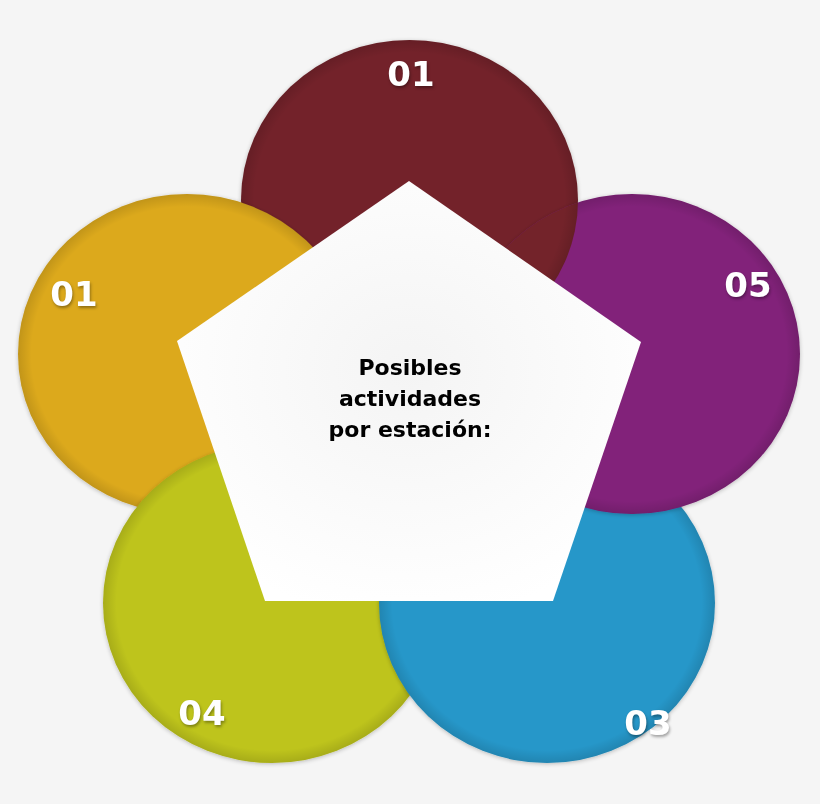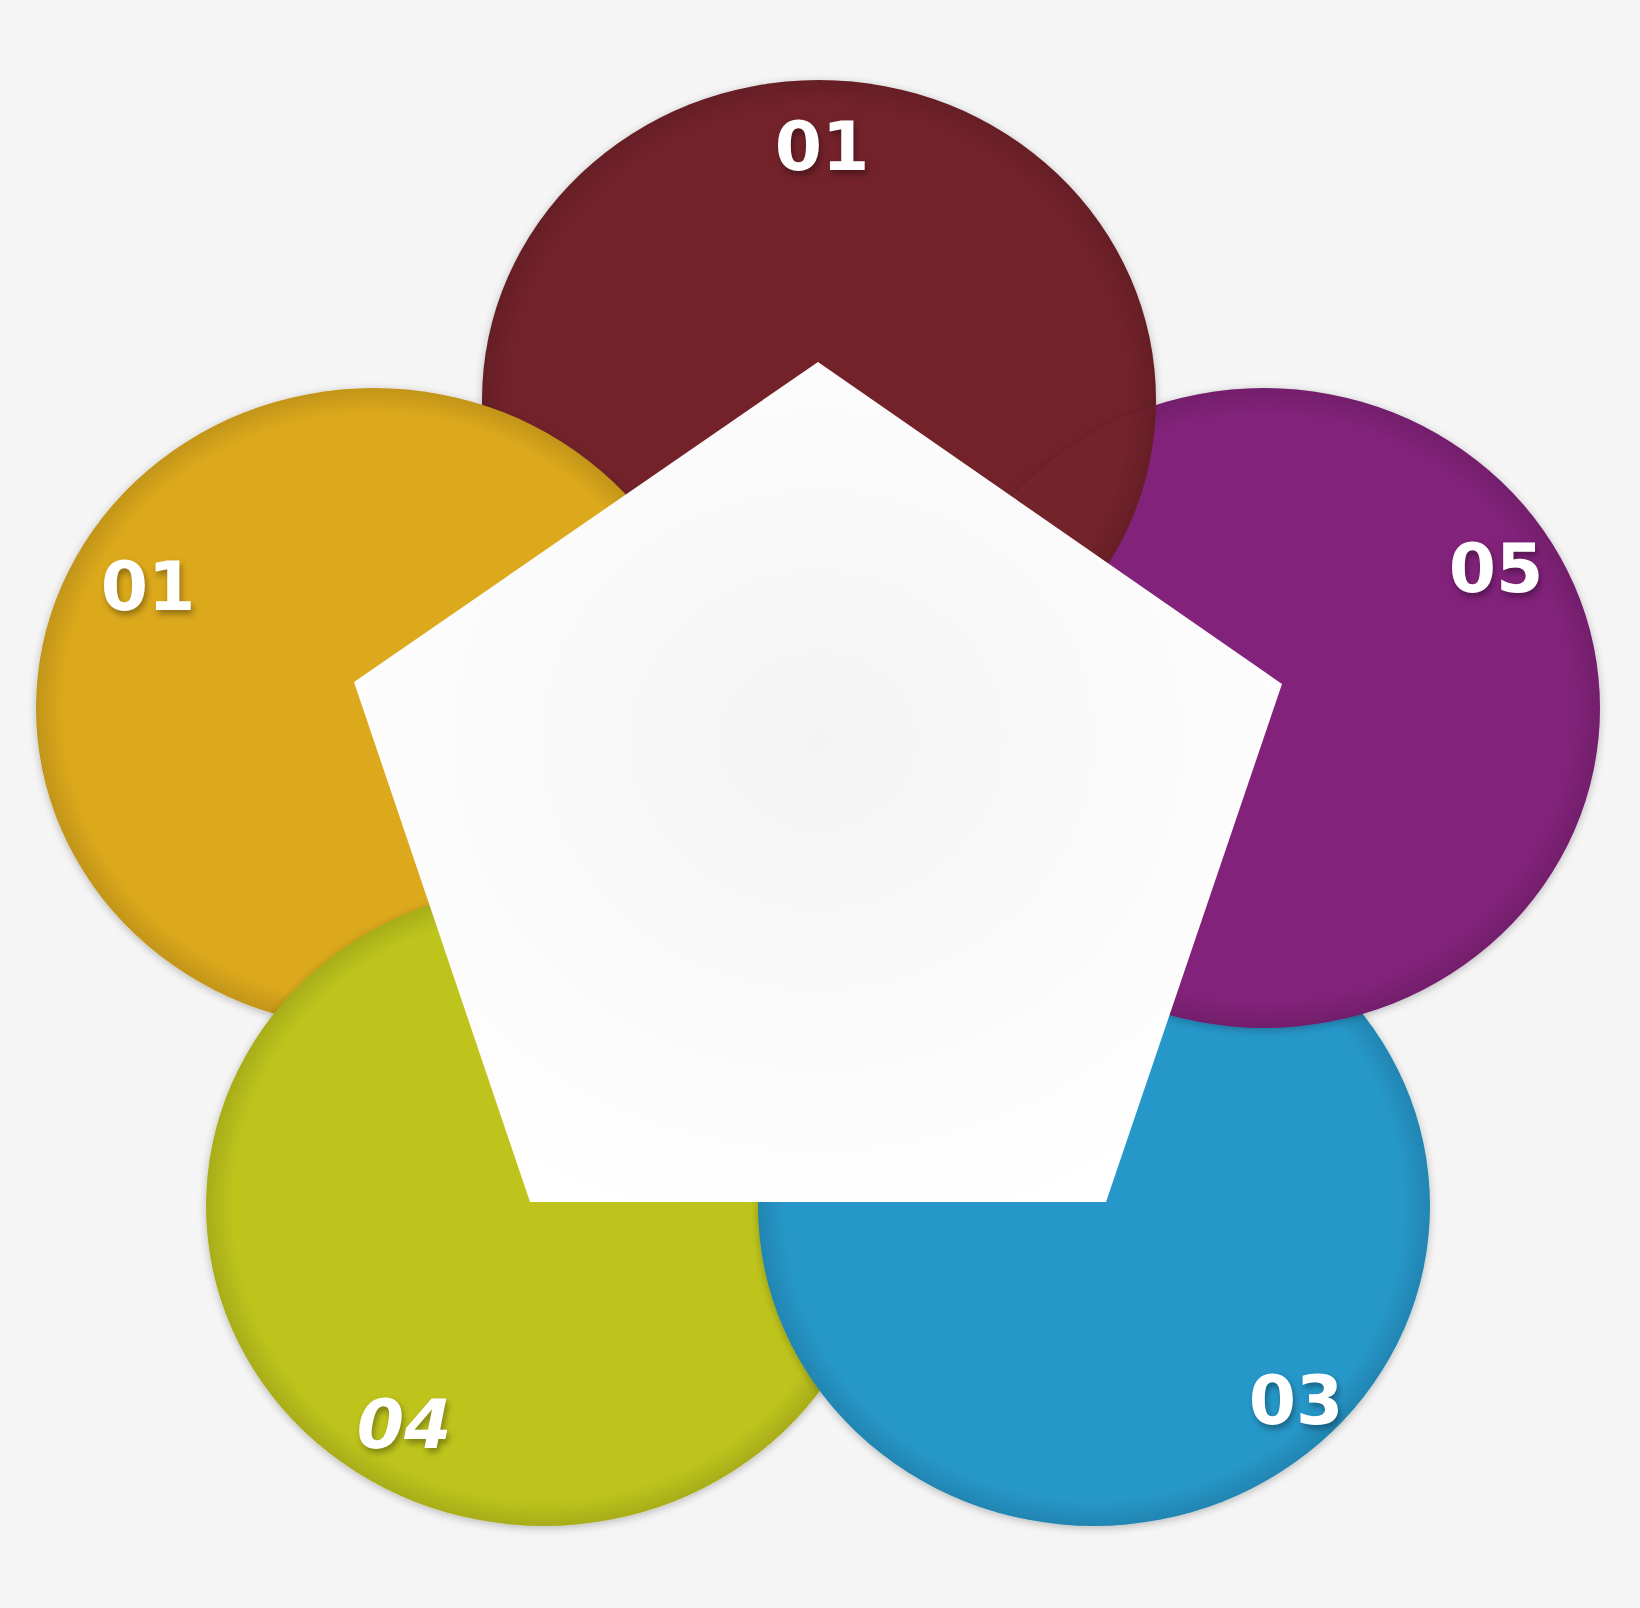--- a/index.html
+++ b/index.html
@@ -91,17 +91,22 @@
     <g clip-path="url(#clip2)">
       <ellipse class="c1" cx="409.5" cy="200" rx="168.5" ry="160" fill="#73232a"></ellipse>
       <ellipse cx="409.5" cy="200" rx="168.5" ry="160" fill="url(#shade)"></ellipse>
     </g>
 
     <polygon points="409,181 641,342 553,601 265,601 177,341" fill="url(#pentGrad)"></polygon>
   </svg>
 
   <div class="num" style="left:411px; top:74px;">01</div>
   <div class="num" style="left:748px; top:285px;">05</div>
-  <div class="num" style="left:648px; top:701px;">03</div>
-  <div class="num" style="left:202px; top:713px;font-style:italic;">04</div>
+  <div class="num" style="left:648px; top:723px;">03</div>
+  <div class="num" style="left:202px; top:713px;">04</div>
   <div class="num" style="left:74px;  top:294px;">01</div>
 
+  <div id="center-text">
+    <span>Posibles</span>
+    <span>actividades</span>
+    <span>por estación:</span>
+  </div>
 </div>
 
 </body></html>

